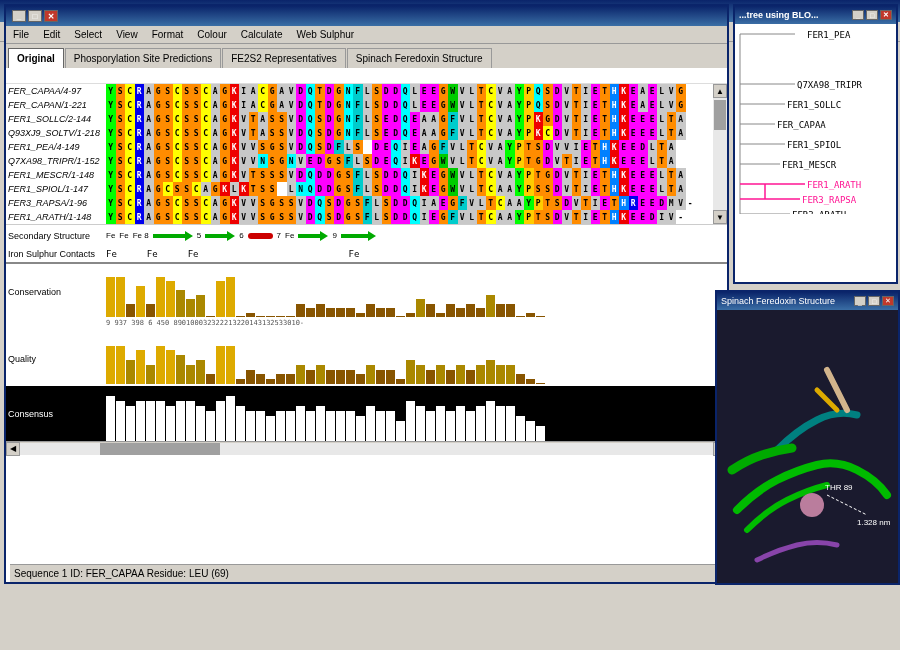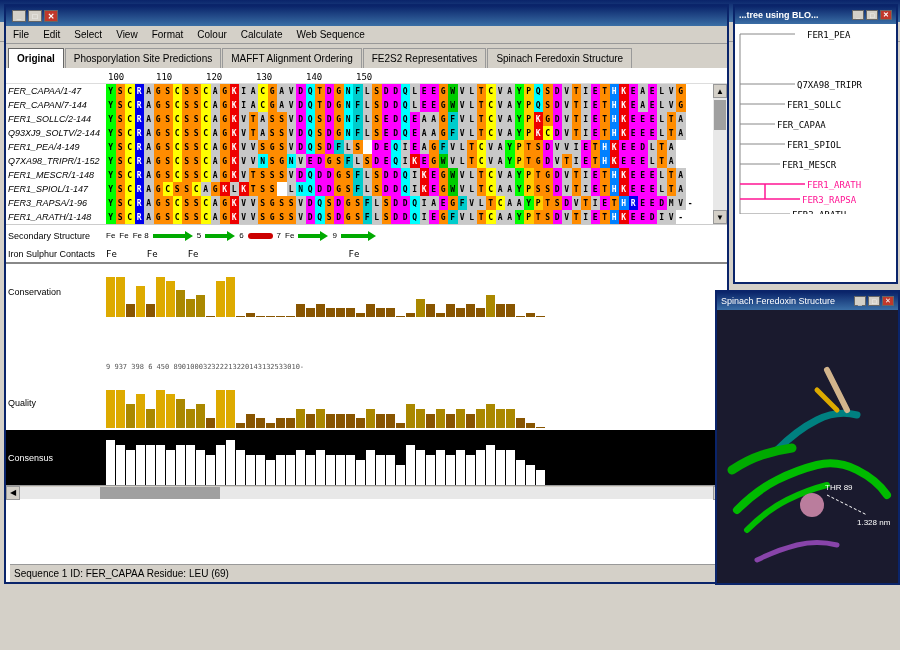--- a/index.html
+++ b/index.html
@@ -369,51 +369,42 @@
   </div>
 
   <div class="mafft-menu-bar">
     <span class="mafft-menu-item">File</span>
     <span class="mafft-menu-item">Edit</span>
     <span class="mafft-menu-item">Select</span>
     <span class="mafft-menu-item">View</span>
     <span class="mafft-menu-item">Format</span>
     <span class="mafft-menu-item">Colour</span>
     <span class="mafft-menu-item">Calculate</span>
-    <span class="mafft-menu-item">Web Sequence</span>
+    <span class="mafft-menu-item">Web Sulphur</span>
   </div>
 
   <div class="tabs-bar">
     <div class="tab active">Original</div>
     <div class="tab inactive">Phosporylation Site Predictions</div>
-    <div class="tab inactive">MAFFT Alignment Ordering</div>
     <div class="tab inactive">FE2S2 Representatives</div>
     <div class="tab inactive">Spinach Feredoxin Structure</div>
   </div>
 
   <div style="flex:1; display:flex; flex-direction:column; overflow:hidden;">
 
     <div style="display:flex; height:16px; background:white; flex-shrink:0; border-bottom:1px solid #ddd;">
       <div style="width:100px; flex-shrink:0;"></div>
-      <div style="font-size:9px; font-family:monospace; display:flex; align-items:flex-end; padding-bottom:1px;">
-        <span style="display:inline-block;width:50px; padding-left:2px;">100</span>
-        <span style="display:inline-block;width:50px;">110</span>
-        <span style="display:inline-block;width:50px;">120</span>
-        <span style="display:inline-block;width:50px;">130</span>
-        <span style="display:inline-block;width:50px;">140</span>
-        <span style="display:inline-block;width:50px;">150</span>
-      </div>
     </div>
 
     <div style="display:flex; flex-direction:row; flex-shrink:0;">
       <div style="flex:1; overflow:hidden;">
 
         <div id="seq-rows-container">
             <div style="display: flex; height: 14px; align-items: center;">
-              <div style="width: 100px; font-size: 9px; font-style: italic; overflow: hidden; text-overflow: ellipsis; white-space: nowrap; padding-left: 2px; flex-shrink: 0; font-family: Arial, sans-serif;">FER_CAPAA/1-47</div>
+              <div style="width: 100px; font-size: 9px; font-style: italic; overflow: hidden; text-overflow: ellipsis; white-space: nowrap; padding-left: 2px; flex-shrink: 0; font-family: Arial, sans-serif;">FER_CAPAA/4-97</div>
               <div style="display: flex; font-family: monospace; font-size: 8px;">
                 <span style="width: 9.5px; height: 14px; display: inline-flex; align-items: center; justify-content: center; font-size: 8px; font-family: monospace; font-weight: bold; background: rgb(0, 255, 0); color: rgb(0, 0, 0);">Y</span>
                 <span style="width: 9.5px; height: 14px; display: inline-flex; align-items: center; justify-content: center; font-size: 8px; font-family: monospace; font-weight: bold; background: rgb(255, 140, 0); color: rgb(0, 0, 0);">S</span>
                 <span style="width: 9.5px; height: 14px; display: inline-flex; align-items: center; justify-content: center; font-size: 8px; font-family: monospace; font-weight: bold; background: rgb(255, 255, 0); color: rgb(0, 0, 0);">C</span>
                 <span style="width: 9.5px; height: 14px; display: inline-flex; align-items: center; justify-content: center; font-size: 8px; font-family: monospace; font-weight: bold; background: rgb(0, 0, 238); color: rgb(255, 255, 255);">R</span>
                 <span style="width: 9.5px; height: 14px; display: inline-flex; align-items: center; justify-content: center; font-size: 8px; font-family: monospace; font-weight: bold; background: rgb(200, 200, 200); color: rgb(0, 0, 0);">A</span>
                 <span style="width: 9.5px; height: 14px; display: inline-flex; align-items: center; justify-content: center; font-size: 8px; font-family: monospace; font-weight: bold; background: rgb(255, 140, 0); color: rgb(0, 0, 0);">G</span>
                 <span style="width: 9.5px; height: 14px; display: inline-flex; align-items: center; justify-content: center; font-size: 8px; font-family: monospace; font-weight: bold; background: rgb(255, 140, 0); color: rgb(0, 0, 0);">S</span>
                 <span style="width: 9.5px; height: 14px; display: inline-flex; align-items: center; justify-content: center; font-size: 8px; font-family: monospace; font-weight: bold; background: rgb(255, 255, 0); color: rgb(0, 0, 0);">C</span>
                 <span style="width: 9.5px; height: 14px; display: inline-flex; align-items: center; justify-content: center; font-size: 8px; font-family: monospace; font-weight: bold; background: rgb(255, 140, 0); color: rgb(0, 0, 0);">S</span>
@@ -465,21 +456,21 @@
                 <span style="width: 9.5px; height: 14px; display: inline-flex; align-items: center; justify-content: center; font-size: 8px; font-family: monospace; font-weight: bold; background: rgb(238, 0, 0); color: rgb(255, 255, 255);">K</span>
                 <span style="width: 9.5px; height: 14px; display: inline-flex; align-items: center; justify-content: center; font-size: 8px; font-family: monospace; font-weight: bold; background: rgb(255, 0, 255); color: rgb(0, 0, 0);">E</span>
                 <span style="width: 9.5px; height: 14px; display: inline-flex; align-items: center; justify-content: center; font-size: 8px; font-family: monospace; font-weight: bold; background: rgb(200, 200, 200); color: rgb(0, 0, 0);">A</span>
                 <span style="width: 9.5px; height: 14px; display: inline-flex; align-items: center; justify-content: center; font-size: 8px; font-family: monospace; font-weight: bold; background: rgb(255, 0, 255); color: rgb(0, 0, 0);">E</span>
                 <span style="width: 9.5px; height: 14px; display: inline-flex; align-items: center; justify-content: center; font-size: 8px; font-family: monospace; font-weight: bold; background: rgb(200, 200, 200); color: rgb(0, 0, 0);">L</span>
                 <span style="width: 9.5px; height: 14px; display: inline-flex; align-items: center; justify-content: center; font-size: 8px; font-family: monospace; font-weight: bold; background: rgb(200, 200, 200); color: rgb(0, 0, 0);">V</span>
                 <span style="width: 9.5px; height: 14px; display: inline-flex; align-items: center; justify-content: center; font-size: 8px; font-family: monospace; font-weight: bold; background: rgb(255, 140, 0); color: rgb(0, 0, 0);">G</span>
               </div>
             </div>
             <div style="display: flex; height: 14px; align-items: center;">
-              <div style="width: 100px; font-size: 9px; font-style: italic; overflow: hidden; text-overflow: ellipsis; white-space: nowrap; padding-left: 2px; flex-shrink: 0; font-family: Arial, sans-serif;">FER_CAPAN/7-144</div>
+              <div style="width: 100px; font-size: 9px; font-style: italic; overflow: hidden; text-overflow: ellipsis; white-space: nowrap; padding-left: 2px; flex-shrink: 0; font-family: Arial, sans-serif;">FER_CAPAN/1-221</div>
               <div style="display: flex; font-family: monospace; font-size: 8px;">
                 <span style="width: 9.5px; height: 14px; display: inline-flex; align-items: center; justify-content: center; font-size: 8px; font-family: monospace; font-weight: bold; background: rgb(0, 255, 0); color: rgb(0, 0, 0);">Y</span>
                 <span style="width: 9.5px; height: 14px; display: inline-flex; align-items: center; justify-content: center; font-size: 8px; font-family: monospace; font-weight: bold; background: rgb(255, 140, 0); color: rgb(0, 0, 0);">S</span>
                 <span style="width: 9.5px; height: 14px; display: inline-flex; align-items: center; justify-content: center; font-size: 8px; font-family: monospace; font-weight: bold; background: rgb(255, 255, 0); color: rgb(0, 0, 0);">C</span>
                 <span style="width: 9.5px; height: 14px; display: inline-flex; align-items: center; justify-content: center; font-size: 8px; font-family: monospace; font-weight: bold; background: rgb(0, 0, 238); color: rgb(255, 255, 255);">R</span>
                 <span style="width: 9.5px; height: 14px; display: inline-flex; align-items: center; justify-content: center; font-size: 8px; font-family: monospace; font-weight: bold; background: rgb(200, 200, 200); color: rgb(0, 0, 0);">A</span>
                 <span style="width: 9.5px; height: 14px; display: inline-flex; align-items: center; justify-content: center; font-size: 8px; font-family: monospace; font-weight: bold; background: rgb(255, 140, 0); color: rgb(0, 0, 0);">G</span>
                 <span style="width: 9.5px; height: 14px; display: inline-flex; align-items: center; justify-content: center; font-size: 8px; font-family: monospace; font-weight: bold; background: rgb(255, 140, 0); color: rgb(0, 0, 0);">S</span>
                 <span style="width: 9.5px; height: 14px; display: inline-flex; align-items: center; justify-content: center; font-size: 8px; font-family: monospace; font-weight: bold; background: rgb(255, 255, 0); color: rgb(0, 0, 0);">C</span>
                 <span style="width: 9.5px; height: 14px; display: inline-flex; align-items: center; justify-content: center; font-size: 8px; font-family: monospace; font-weight: bold; background: rgb(255, 140, 0); color: rgb(0, 0, 0);">S</span>
@@ -597,21 +588,21 @@
                 <span style="width: 9.5px; height: 14px; display: inline-flex; align-items: center; justify-content: center; font-size: 8px; font-family: monospace; font-weight: bold; background: rgb(238, 0, 0); color: rgb(255, 255, 255);">K</span>
                 <span style="width: 9.5px; height: 14px; display: inline-flex; align-items: center; justify-content: center; font-size: 8px; font-family: monospace; font-weight: bold; background: rgb(255, 0, 255); color: rgb(0, 0, 0);">E</span>
                 <span style="width: 9.5px; height: 14px; display: inline-flex; align-items: center; justify-content: center; font-size: 8px; font-family: monospace; font-weight: bold; background: rgb(255, 0, 255); color: rgb(0, 0, 0);">E</span>
                 <span style="width: 9.5px; height: 14px; display: inline-flex; align-items: center; justify-content: center; font-size: 8px; font-family: monospace; font-weight: bold; background: rgb(255, 0, 255); color: rgb(0, 0, 0);">E</span>
                 <span style="width: 9.5px; height: 14px; display: inline-flex; align-items: center; justify-content: center; font-size: 8px; font-family: monospace; font-weight: bold; background: rgb(200, 200, 200); color: rgb(0, 0, 0);">L</span>
                 <span style="width: 9.5px; height: 14px; display: inline-flex; align-items: center; justify-content: center; font-size: 8px; font-family: monospace; font-weight: bold; background: rgb(255, 140, 0); color: rgb(0, 0, 0);">T</span>
                 <span style="width: 9.5px; height: 14px; display: inline-flex; align-items: center; justify-content: center; font-size: 8px; font-family: monospace; font-weight: bold; background: rgb(200, 200, 200); color: rgb(0, 0, 0);">A</span>
               </div>
             </div>
             <div style="display: flex; height: 14px; align-items: center;">
-              <div style="width: 100px; font-size: 9px; font-style: italic; overflow: hidden; text-overflow: ellipsis; white-space: nowrap; padding-left: 2px; flex-shrink: 0; font-family: Arial, sans-serif;">Q93XJ9_SOLTV/2-144</div>
+              <div style="width: 100px; font-size: 9px; font-style: italic; overflow: hidden; text-overflow: ellipsis; white-space: nowrap; padding-left: 2px; flex-shrink: 0; font-family: Arial, sans-serif;">Q93XJ9_SOLTV/1-218</div>
               <div style="display: flex; font-family: monospace; font-size: 8px;">
                 <span style="width: 9.5px; height: 14px; display: inline-flex; align-items: center; justify-content: center; font-size: 8px; font-family: monospace; font-weight: bold; background: rgb(0, 255, 0); color: rgb(0, 0, 0);">Y</span>
                 <span style="width: 9.5px; height: 14px; display: inline-flex; align-items: center; justify-content: center; font-size: 8px; font-family: monospace; font-weight: bold; background: rgb(255, 140, 0); color: rgb(0, 0, 0);">S</span>
                 <span style="width: 9.5px; height: 14px; display: inline-flex; align-items: center; justify-content: center; font-size: 8px; font-family: monospace; font-weight: bold; background: rgb(255, 255, 0); color: rgb(0, 0, 0);">C</span>
                 <span style="width: 9.5px; height: 14px; display: inline-flex; align-items: center; justify-content: center; font-size: 8px; font-family: monospace; font-weight: bold; background: rgb(0, 0, 238); color: rgb(255, 255, 255);">R</span>
                 <span style="width: 9.5px; height: 14px; display: inline-flex; align-items: center; justify-content: center; font-size: 8px; font-family: monospace; font-weight: bold; background: rgb(200, 200, 200); color: rgb(0, 0, 0);">A</span>
                 <span style="width: 9.5px; height: 14px; display: inline-flex; align-items: center; justify-content: center; font-size: 8px; font-family: monospace; font-weight: bold; background: rgb(255, 140, 0); color: rgb(0, 0, 0);">G</span>
                 <span style="width: 9.5px; height: 14px; display: inline-flex; align-items: center; justify-content: center; font-size: 8px; font-family: monospace; font-weight: bold; background: rgb(255, 140, 0); color: rgb(0, 0, 0);">S</span>
                 <span style="width: 9.5px; height: 14px; display: inline-flex; align-items: center; justify-content: center; font-size: 8px; font-family: monospace; font-weight: bold; background: rgb(255, 255, 0); color: rgb(0, 0, 0);">C</span>
                 <span style="width: 9.5px; height: 14px; display: inline-flex; align-items: center; justify-content: center; font-size: 8px; font-family: monospace; font-weight: bold; background: rgb(255, 140, 0); color: rgb(0, 0, 0);">S</span>
@@ -1163,21 +1154,21 @@
             <div style="width: 9px; height: 22.5px; background: rgb(170, 136, 0); display: inline-block; margin-right: 1px;"></div>
             <div style="width: 9px; height: 13.5px; background: rgb(136, 85, 0); display: inline-block; margin-right: 1px;"></div>
             <div style="width: 9px; height: 13.5px; background: rgb(136, 85, 0); display: inline-block; margin-right: 1px;"></div>
             <div style="width: 9px; height: 1px; background: rgb(136, 85, 0); display: inline-block; margin-right: 1px;"></div>
             <div style="width: 9px; height: 4.5px; background: rgb(136, 85, 0); display: inline-block; margin-right: 1px;"></div>
             <div style="width: 9px; height: 1px; background: rgb(136, 85, 0); display: inline-block; margin-right: 1px;"></div>
           </div>
       </div>
     </div>
 
-    <div style="display:flex; height:12px; background:white; flex-shrink:0;margin-top:44px;">
+    <div style="display:flex; height:12px; background:white; flex-shrink:0;">
       <div style="width:100px; flex-shrink:0;"></div>
       <div style="font-size:7px; font-family:monospace; color:#555; letter-spacing:0px; overflow:hidden; white-space:nowrap;">9 937 398 6 450 890100032322213220143132533010-</div>
     </div>
 
     <div class="chart-section">
       <div class="chart-section-label">Quality</div>
       <div class="chart-bars-container">
         <div id="quality-bars" style="display:flex; align-items:flex-end; height:50px; overflow:hidden;">
             <div style="width: 9px; height: 38.4px; background: rgb(221, 170, 0); display: inline-block; margin-right: 1px;"></div>
             <div style="width: 9px; height: 38.4px; background: rgb(221, 170, 0); display: inline-block; margin-right: 1px;"></div>

